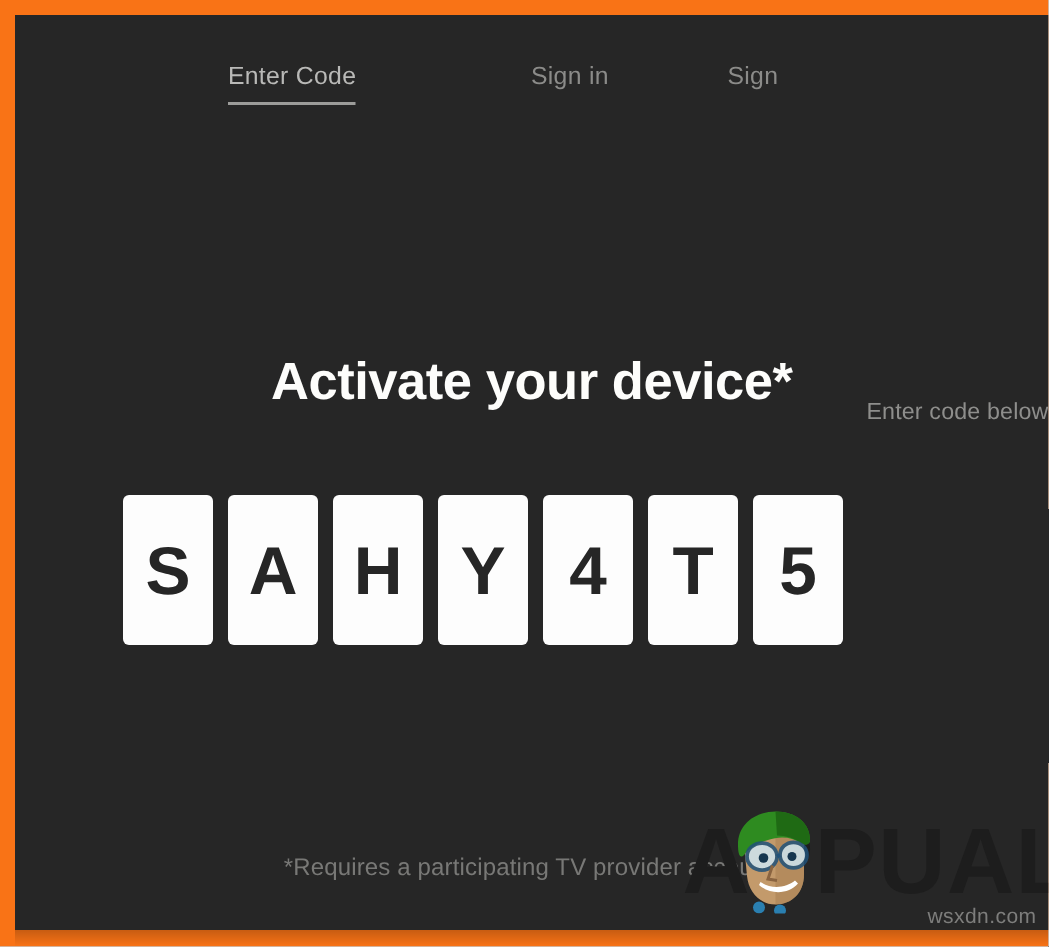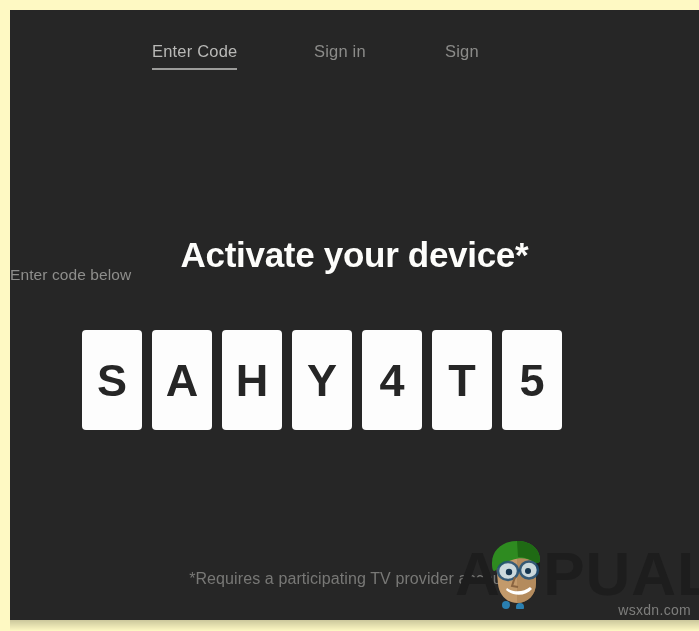--- a/index.html
+++ b/index.html
@@ -13,21 +13,21 @@
     overflow: hidden;
     font-family: "Liberation Sans", sans-serif;
     -webkit-font-smoothing: antialiased;
   }
 
   
   #stage {
     position: relative;
     width: 699px;
     height: 631px;
-    background: #fef9c3;
+    background: #f97316;
     text-decoration: underline;
   }
 
   
   #panel {
     position: absolute;
     left: 10px;
     top: 10px;
     width: 689px;
     height: 610px;
@@ -58,20 +58,21 @@
     display: block;
     padding-bottom: 7px;
   }
   .nav-item.active .nav-label {
     color: #b9b9b7;
     border-bottom: 2px solid #9c9c9a;
   }
   .nav-item.inactive .nav-label {
     color: #8b8b89;
     border-bottom: 2px solid transparent;
+    margin-left: 40px;
   }
   #nav-enter-code { left: 142px; top: 0; }
   #nav-sign-in    { left: 304px; top: 0; }
   #nav-watch      { left: 435px; top: 0; }
 
   
   #headline {
     position: absolute;
     left: 0;
     top: 178px;
@@ -82,21 +83,21 @@
     font-weight: bold;
     letter-spacing: -0.3px;
     line-height: 1.1;
     margin-top: 48px;
   }
   #subtitle {
     position: absolute;
     left: 0;
     top: 256px;
     width: 689px;
-    text-align: left;
+    text-align: right;
     color: #8e8e8c;
     font-size: 15.5px;
     letter-spacing: 0.1px;
   }
 
   
   #code-row {
     position: absolute;
     left: 72px;
     top: 320px;

